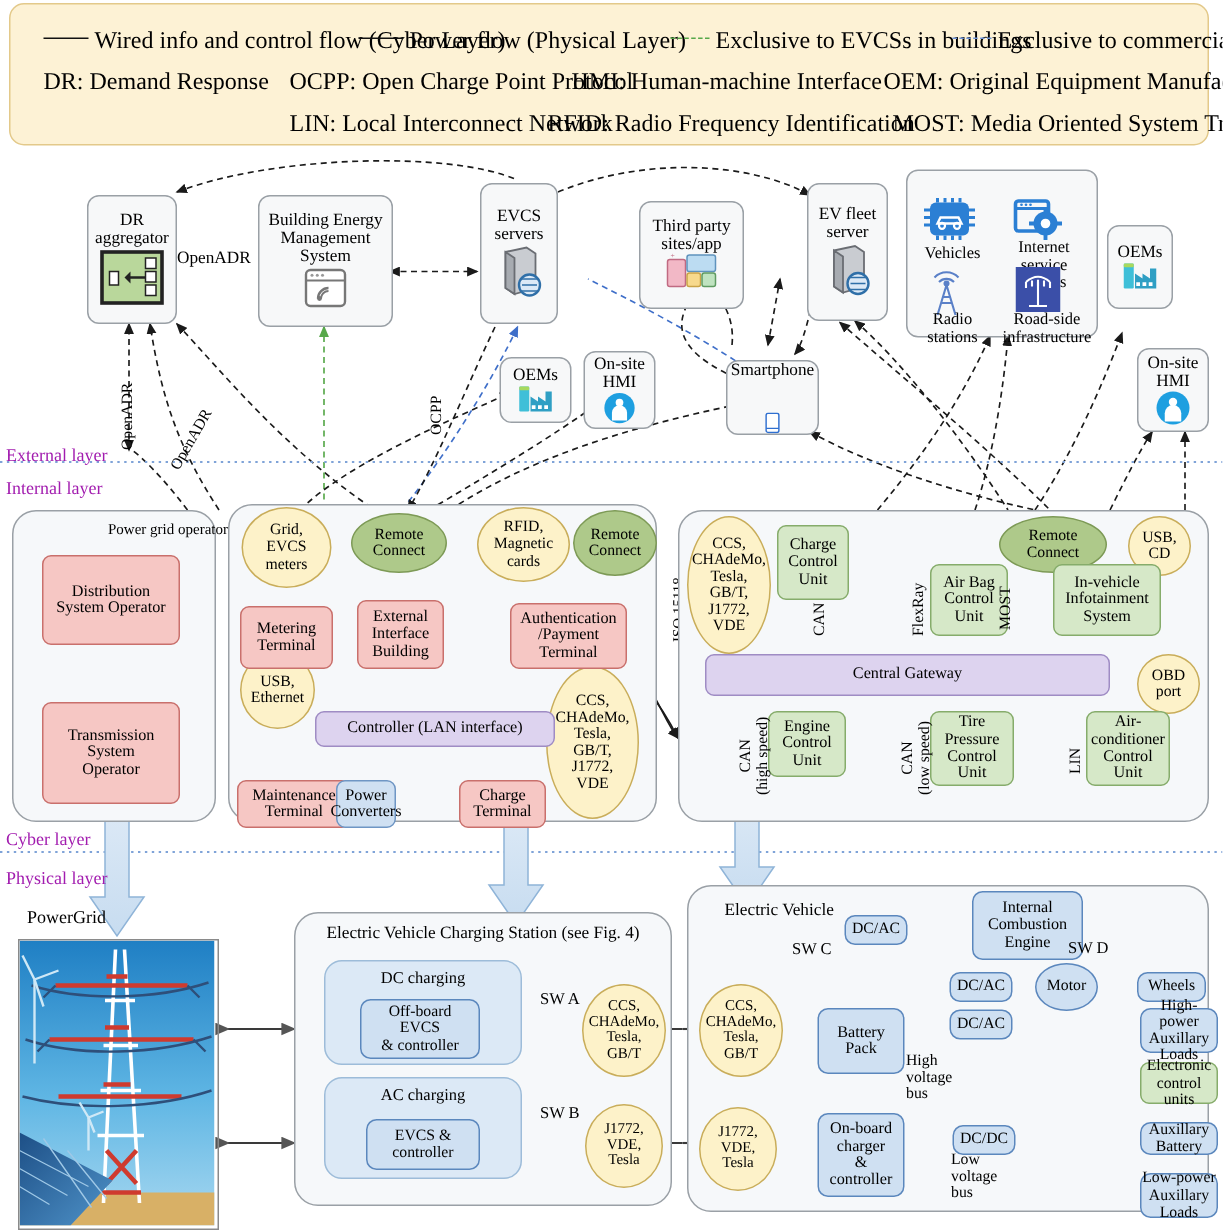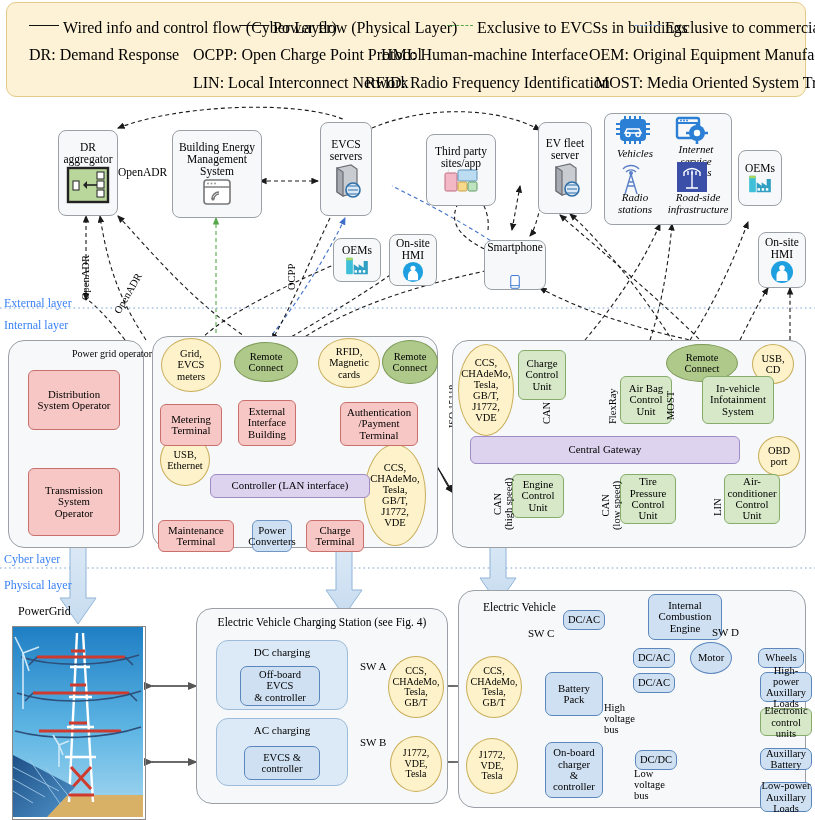--- a/index.html
+++ b/index.html
@@ -17,21 +17,21 @@
   .lg-blue{border-top:1.6px dashed #6f93d6;}
   
   .node{position:absolute;box-sizing:border-box;background:#f7f8f9;
         border:1.1px solid #9aa0a6;border-radius:8px;text-align:center;
         font-size:11.5px;line-height:1.06;display:flex;flex-direction:column;
         align-items:center;justify-content:center;}
   .node .cap{display:block;padding:0 2px;}
   .panel{position:absolute;box-sizing:border-box;background:#f6f8fa;
          border:1.2px solid #9aa0a6;border-radius:16px;}
   .lbl{position:absolute;font-size:11.5px;white-space:nowrap;}
-  .lbl-blue{color:#3b82f6;font-size:12px;}
+  .lbl-blue{color:#a21caf;font-size:12px;}
   .vlbl{position:absolute;font-size:10.5px;white-space:nowrap;
         transform-origin:0 0;transform:rotate(-90deg);}
   
   .ell{position:absolute;box-sizing:border-box;border-radius:50%;
        display:flex;align-items:center;justify-content:center;text-align:center;
        font-size:10.5px;line-height:1.05;}
   .ell-y{background:#fdf2c9;border:1.1px solid #c9ad5a;}
   .ell-g{background:#aec98a;border:1.1px solid #7d9a56;}
   .rb{position:absolute;box-sizing:border-box;border-radius:6px;
       display:flex;align-items:center;justify-content:center;text-align:center;
@@ -321,21 +321,21 @@
   <span class="cap" style="white-space:pre-line">EV fleet
 server</span>
   <svg class="ico" width="34" height="38" viewBox="0 0 34 38">
     <path d="M8,6 L22,3 L28,7 L28,30 L14,34 L8,30 Z" fill="#c9ccd1" stroke="#6a6d73" stroke-width="1.2"></path>
     <path d="M8,6 L14,10 L14,34 L8,30 Z" fill="#a7abb1" stroke="#6a6d73" stroke-width="1.2"></path>
     <circle cx="24" cy="28" r="7" fill="#dce9f6" stroke="#2f6fa8" stroke-width="1.6"></circle>
     <path d="M19,24 h10 M19,28 h10 M19,32 h10" stroke="#2f6fa8" stroke-width="1.1"></path>
   </svg>
 </div>
 
-<div class="node" style="left:604px;top:113px;width:128px;height:112px;justify-content:flex-start;padding-top:0;font-style:italic;">
+<div class="node" style="left:604px;top:113px;width:128px;height:112px;justify-content:flex-start;padding-top:16px;">
   <div style="position:relative;width:100%;height:100%;">
     <svg class="ico abs" style="left:10px;top:2px;" width="36" height="30" viewBox="0 0 36 30">
       <rect x="5" y="3" width="26" height="22" rx="4" fill="#2b7fd4"></rect>
       <g stroke="#2b7fd4" stroke-width="2">
         <path d="M10,3 v-3 M15,3 v-3 M20,3 v-3 M25,3 v-3 M10,25 v3 M15,25 v3 M20,25 v3 M25,25 v3"></path>
         <path d="M5,8 h-4 M5,13 h-4 M5,18 h-4 M31,8 h4 M31,13 h4 M31,18 h4"></path>
       </g>
       <path d="M10,17 l2,-4 h12 l2,4 z" fill="none" stroke="#fff" stroke-width="1.6"></path>
       <circle cx="13" cy="18.5" r="2" fill="none" stroke="#fff" stroke-width="1.5"></circle>
       <circle cx="23" cy="18.5" r="2" fill="none" stroke="#fff" stroke-width="1.5"></circle>
@@ -479,21 +479,21 @@
 Terminal</div>
 <div class="rb rb-red" style="left:238px;top:400px;width:58px;height:46px;white-space:pre-line;">External
 Interface
 Building</div>
 <div class="rb rb-red" style="left:340px;top:402px;width:78px;height:44px;white-space:pre-line;">Authentication
 /Payment
 Terminal</div>
 <div class="rb rb-pur" style="left:210px;top:474px;width:160px;height:24px;">Controller (LAN interface)</div>
 <div class="rb rb-red" style="left:158px;top:520px;width:76px;height:32px;white-space:pre-line;">Maintenance
 Terminal</div>
-<div class="rb rb-blu" style="left:252px;top:520px;width:40px;height:32px;white-space:pre-line;font-family:Liberation Serif, serif;">Power
+<div class="rb rb-blu" style="left:224px;top:520px;width:40px;height:32px;white-space:pre-line;font-family:Liberation Serif, serif;">Power
 Converters</div>
 <div class="rb rb-red" style="left:306px;top:520px;width:58px;height:32px;white-space:pre-line;">Charge
 Terminal</div>
 
 <div class="vlbl" style="left:447px;top:428px;font-size:10px;">ISO 15118</div>
 
 <div class="panel" style="left:452px;top:340px;width:354px;height:208px;"></div>
 
 <div class="ell ell-y" style="left:458px;top:344px;width:56px;height:92px;white-space:pre-line;">CCS,
 CHAdeMo,

